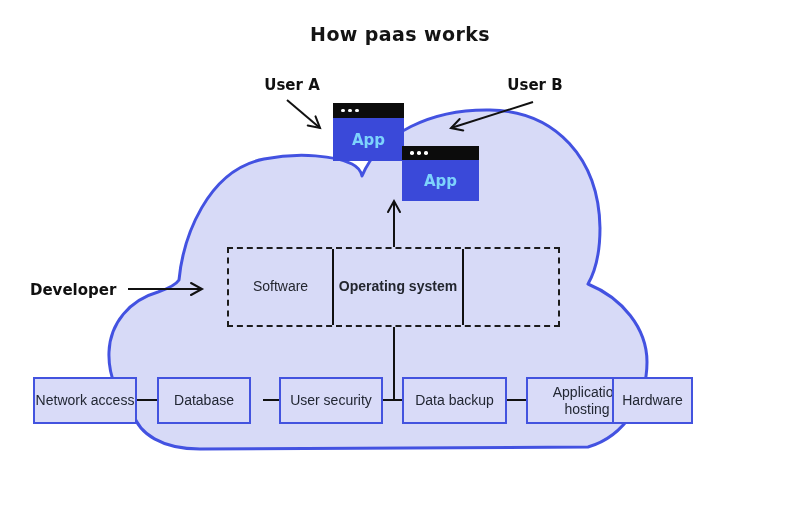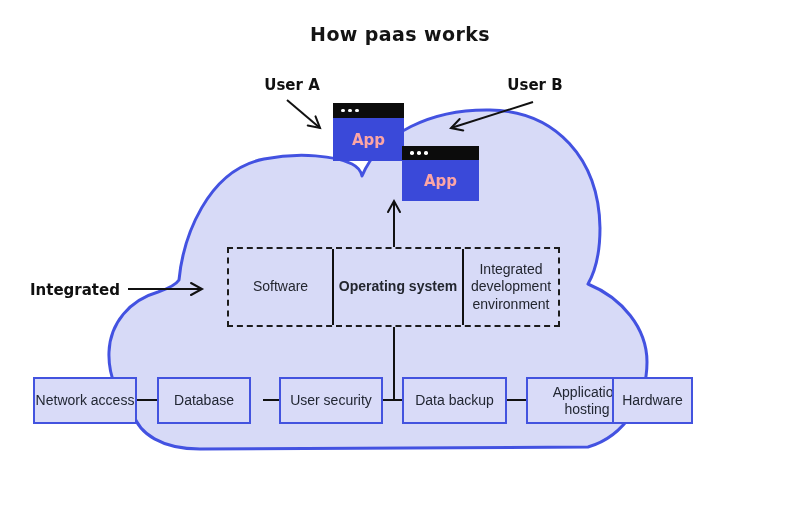--- a/index.html
+++ b/index.html
@@ -13,21 +13,21 @@
          font-size:19px;letter-spacing:.4px;color:#141414;}
 
   .actor-label{font-family:"DejaVu Sans",sans-serif;font-weight:bold;
                font-size:15px;color:#101010;white-space:nowrap;}
 
   
   .appwin{box-shadow:none;}
   .appwin .bar{background:#0c0c0c;display:flex;align-items:center;padding-left:8px;gap:3.5px;}
   .appwin .dot{width:3.5px;height:3.5px;border-radius:50%;background:#ffffff;display:inline-block;}
   .appwin .body{background:#3a49d9;display:flex;align-items:center;justify-content:center;
-                color:#fca5a5;font-family:"DejaVu Sans",sans-serif;font-weight:bold;font-size:15px;}
+                color:#7dd3fc;font-family:"DejaVu Sans",sans-serif;font-weight:bold;font-size:15px;}
 
   
   .platform{left:227px;top:247px;width:333px;height:80px;border:2px dashed #1c1c1c;
             box-sizing:border-box;display:flex;}
   .platform .cell{display:flex;align-items:center;justify-content:center;text-align:center;
                   font-size:14px;line-height:1.25;color:#23262f;padding:0 2px;box-sizing:border-box;}
   .platform .cell.mid{border-left:2px solid #101010;border-right:2px solid #101010;}
 
   
   .svc{top:377px;height:47px;background:#d9dbf8;border:2px solid#4353df;box-sizing:border-box;
@@ -72,21 +72,21 @@
       <path d="M383,400 L402,400"></path>
       <path d="M507,400 L526,400"></path>
       <path d="M632,400 L650,400"></path>
     </g>
   </svg>
 
   <div class="abs title">How paas works</div>
 
   <div class="abs actor-label" style="left:257px;top:76px;width:70px;text-align:center;">User A</div>
   <div class="abs actor-label" style="left:500px;top:76px;width:70px;text-align:center;">User B</div>
-  <div class="abs actor-label" style="left:30px;top:281px;">Integrated</div>
+  <div class="abs actor-label" style="left:30px;top:281px;">Developer</div>
 
   <div class="abs appwin" style="left:333px;top:103px;width:71px;height:58px;">
     <div class="bar" style="height:15px;">
       <span class="dot"></span>
       <span class="dot"></span>
       <span class="dot"></span>
     </div>
     <div class="body" style="height:43px;">App</div>
   </div>
 
@@ -95,21 +95,20 @@
       <span class="dot"></span>
       <span class="dot"></span>
       <span class="dot"></span>
     </div>
     <div class="body" style="height:41px;">App</div>
   </div>
 
   <div class="abs platform">
     <div class="cell" style="width:103px;">Software</div>
     <div class="cell mid" style="width:132px;font-weight:bold;">Operating system</div>
-    <div class="cell" style="flex:1;">Integrated development environment</div>
   </div>
 
   <div class="abs svc" style="left:33px;width:104px;">Network access</div>
   <div class="abs svc" style="left:157px;width:94px;">Database</div>
   <div class="abs svc" style="left:279px;width:104px;">User security</div>
   <div class="abs svc" style="left:402px;width:105px;">Data backup</div>
   <div class="abs svc" style="left:526px;width:106px;padding-left:16px;">Application hosting</div>
   <div class="abs svc" style="left:612px;width:81px;">Hardware</div>
 
 </div>

